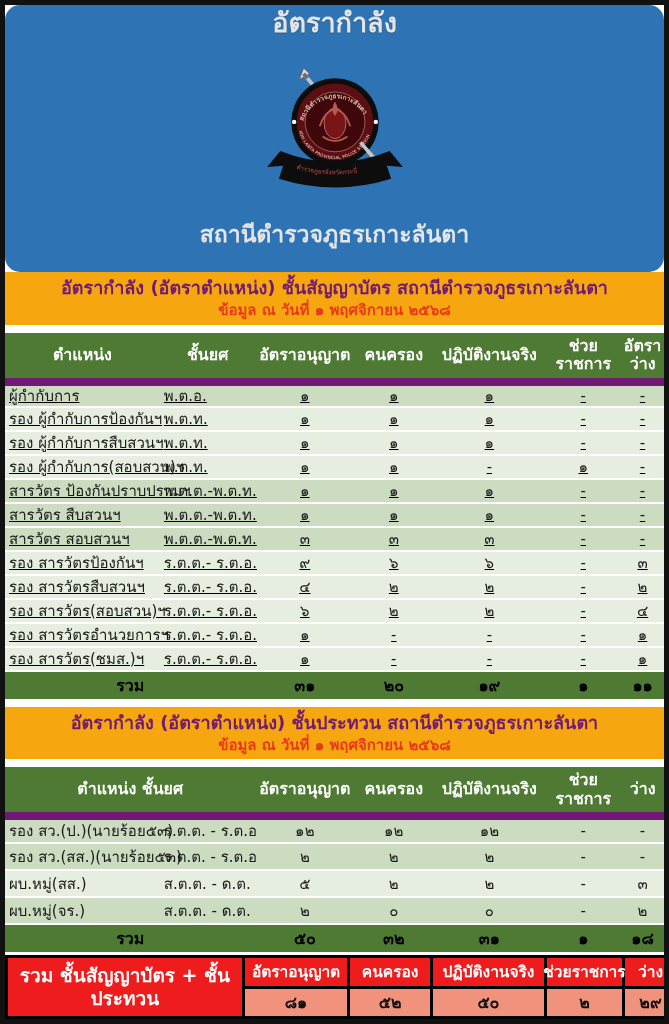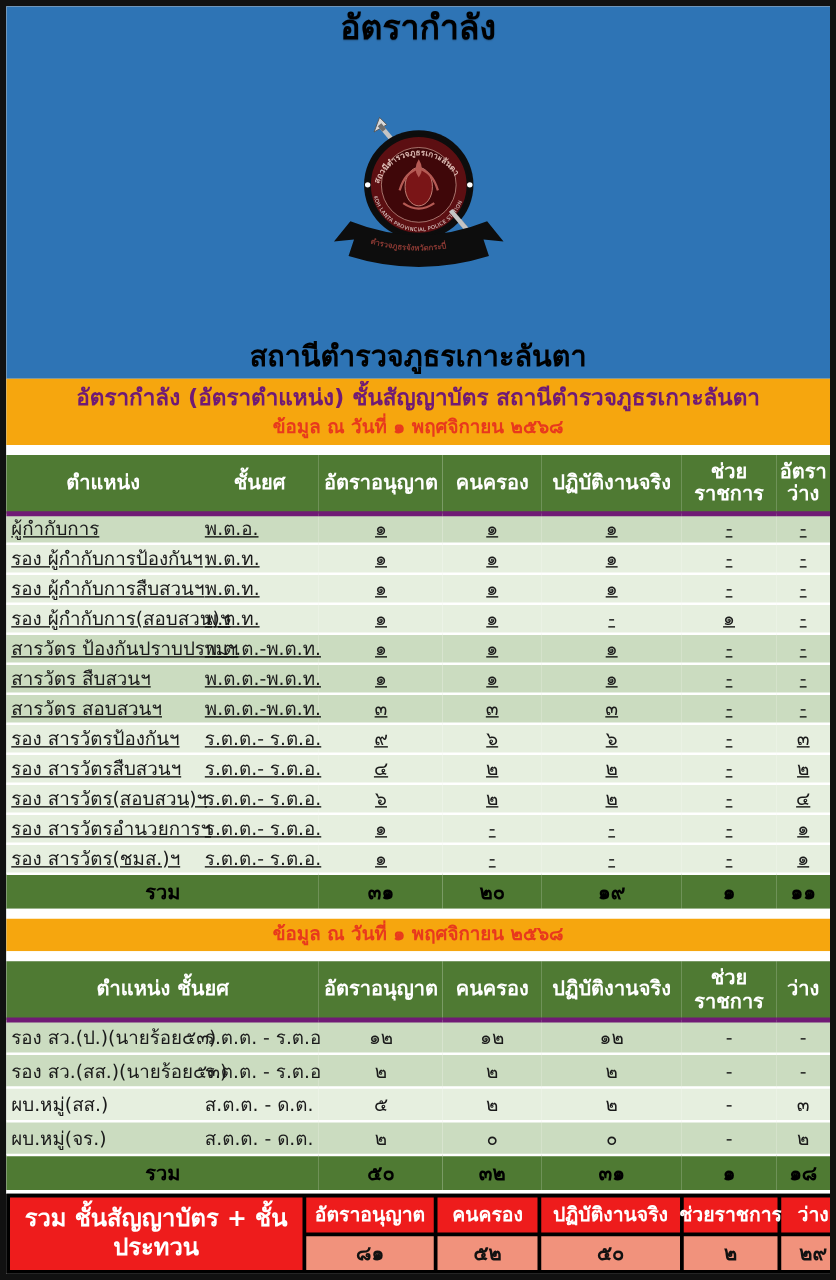--- a/index.html
+++ b/index.html
@@ -13,22 +13,23 @@
     background:#fff;
     display:flex; flex-direction:column;
     overflow:hidden;
   }
 
   
   .masthead {
     flex:1 1 auto;
     background:var(--header-blue,#2e74b5);
     display:flex; flex-direction:column; align-items:center; justify-content:space-between;
-    padding:3px 0 0;
-    color:#000000;
+    padding:3px 0 20px;
+    color:#e5e5e5;
+    border-radius:15px;
   }
   .main-title { font-size:27px; font-weight:bold; line-height:1.1; text-shadow:0 1px 1px rgba(0,0,0,.25); }
   .station-name { font-size:23px; font-weight:bold; }
   .logo-wrap { height:124px; display:flex; align-items:center; justify-content:center; }
 
   
   .band {
     background:var(--band-orange,#f9a61b);
     padding:3px 8px 4px;
   }
@@ -44,21 +45,21 @@
   .gap3 { height:3px; background:#fff; flex:0 0 auto; }
 
   
   table { width:100%; border-collapse:collapse; table-layout:fixed; }
   col.c1{width:23.5%} col.c2{width:14.5%} col.c3{width:15%}
   col.c4{width:12%}  col.c5{width:17%}  col.c6{width:11.5%} col.c7{width:6.5%}
 
   thead th {
     background:var(--table-green-dark,#4f7a33); color:#fff;
     font-size:16px; font-weight:bold; padding:4px 1px;
-    border-bottom:4px solid #701a75; height:31px; line-height:1.15;
+    border-bottom:8px solid #701a75; height:31px; line-height:1.15;
   }
   tbody td {
     font-size:15px; color:#1a1a1a; padding:1px 4px;
     border-bottom:2px solid #fff; white-space:nowrap; line-height:1.2;
   }
   #table1 tbody tr { height:24px;text-decoration:underline; }
   #table2 tbody tr { height:27px; }
   td.txt { text-align:left; }
   td.num { text-align:center; }
   tr.shade-a td { background:var(--row-green-medium,#cbdcc0); }
@@ -297,20 +298,21 @@
           <td>๒๐</td>
           <td>๑๙</td>
           <td>๑</td>
           <td>๑๑</td>
         </tr>
       </tfoot>
   </table>
   <div class="gap8"></div>
 
   <div class="band">
+    <div class="band-title">อัตรากำลัง (อัตราตำแหน่ง) ชั้นประทวน สถานีตำรวจภูธรเกาะลันตา</div>
     <div class="as-of">ข้อมูล ณ วันที่ ๑ พฤศจิกายน ๒๕๖๘</div>
   </div>
   <div class="gap8"></div>
 
   <table id="table2">
     <colgroup>
       <col class="c1">
         <col class="c2">
         <col class="c3">
         <col class="c4">

